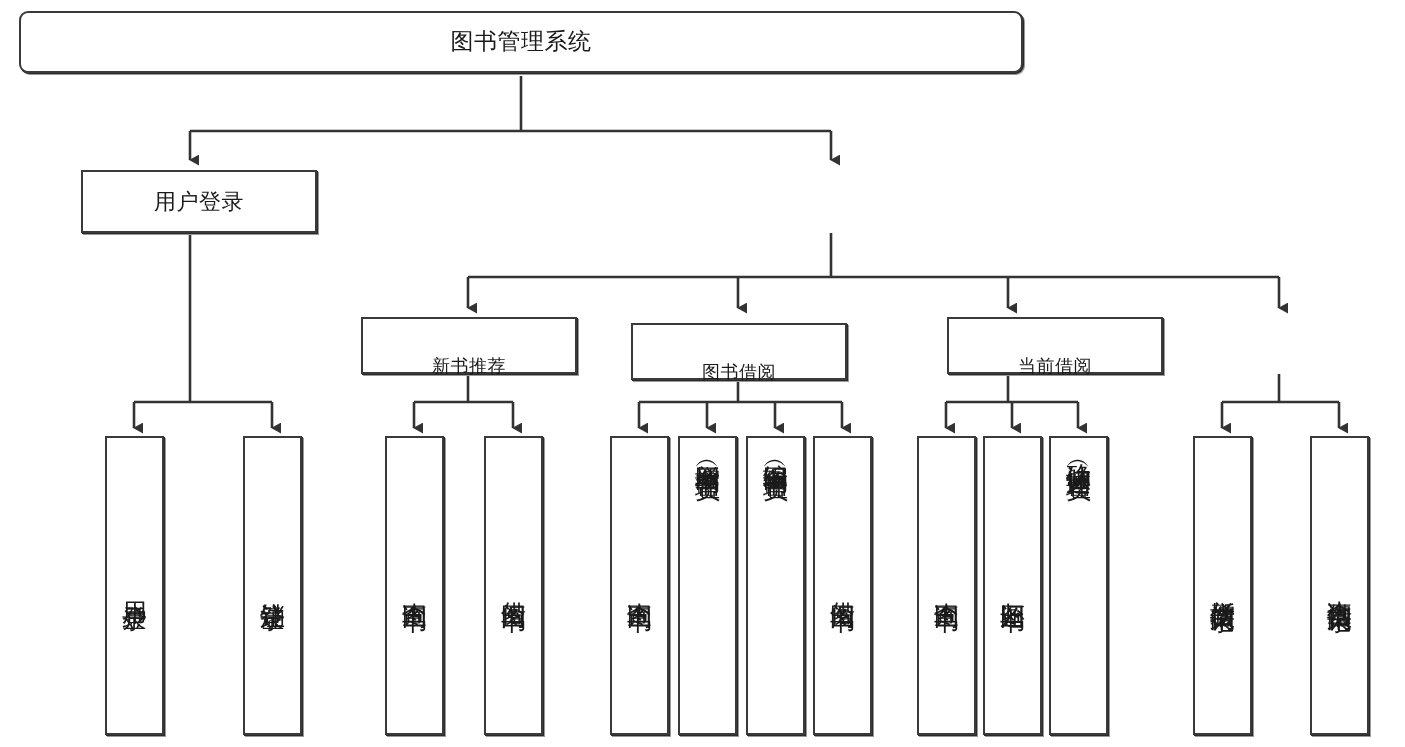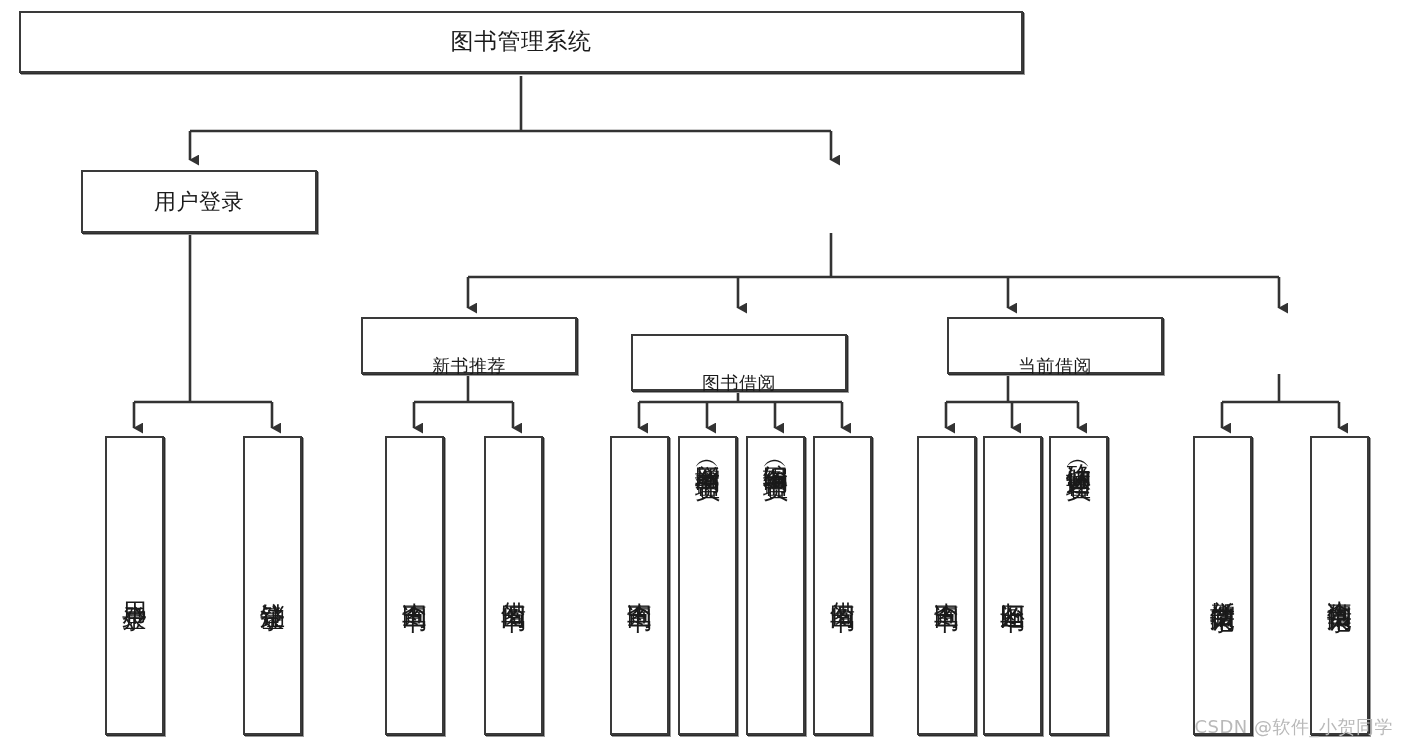--- a/index.html
+++ b/index.html
@@ -119,32 +119,32 @@
       <path d="M 1012 402 L 1012 428" marker-end="url(#arrow)"></path>
       <path d="M 1078 402 L 1078 428" marker-end="url(#arrow)"></path>
 
       <path d="M 1279 374 L 1279 402"></path>
       <path d="M 1222 402 L 1339 402"></path>
       <path d="M 1222 402 L 1222 428" marker-end="url(#arrow)"></path>
       <path d="M 1339 402 L 1339 428" marker-end="url(#arrow)"></path>
     </g>
   </svg>
 
-  <div class="node-box lvl-root" style="left:19px; top:11px; width:1004px; height:62px;">
+  <div class="node-box lvl-root" style="left:19px; top:11px; width:1004px; height:62px;border-radius:9px;">
     <span class="node-label">图书管理系统</span>
   </div>
 
   <div class="node-box lvl-2" style="left:81px; top:170px; width:236px; height:63px;">
     <span class="node-label">用户登录</span>
   </div>
 
   <div class="node-box lvl-3" style="left:361px; top:317px; width:216px; height:57px;">
     <span class="node-label">新书推荐</span>
   </div>
-  <div class="node-box lvl-3" style="left:631px; top:334px; width:216px; height:57px;">
+  <div class="node-box lvl-3" style="left:631px; top:323px; width:216px; height:57px;">
     <span class="node-label">图书借阅</span>
   </div>
   <div class="node-box lvl-3" style="left:947px; top:317px; width:216px; height:57px;">
     <span class="node-label">当前借阅</span>
   </div>
 
   <div class="node-box leaf-box center-v" style="left:105px; top:436px; width:59px; height:299px;">
     <span class="node-label">用户登录</span>
   </div>
   <div class="node-box leaf-box center-v" style="left:243px; top:436px; width:59px; height:299px;">
@@ -181,14 +181,13 @@
     <span class="node-label">确认归还（管理员）</span>
   </div>
 
   <div class="node-box leaf-box center-v" style="left:1193px; top:436px; width:59px; height:299px;">
     <span class="node-label">新增借阅记录</span>
   </div>
   <div class="node-box leaf-box center-v" style="left:1310px; top:436px; width:59px; height:299px;">
     <span class="node-label">查询借阅记录</span>
   </div>
 
-  <div id="watermark">CSDN @软件_小贺同学</div>
 </div>
 
 </body></html>

